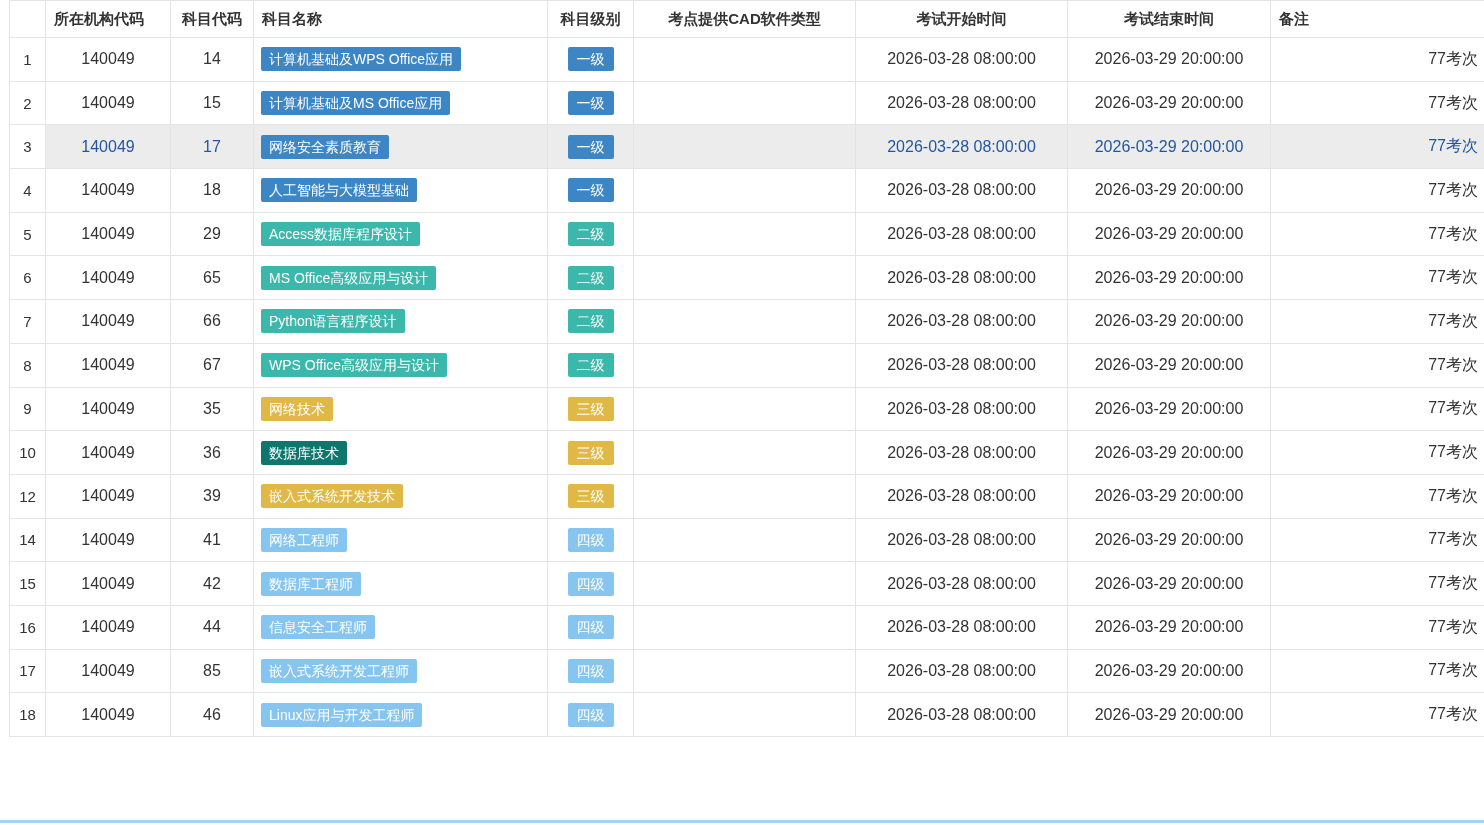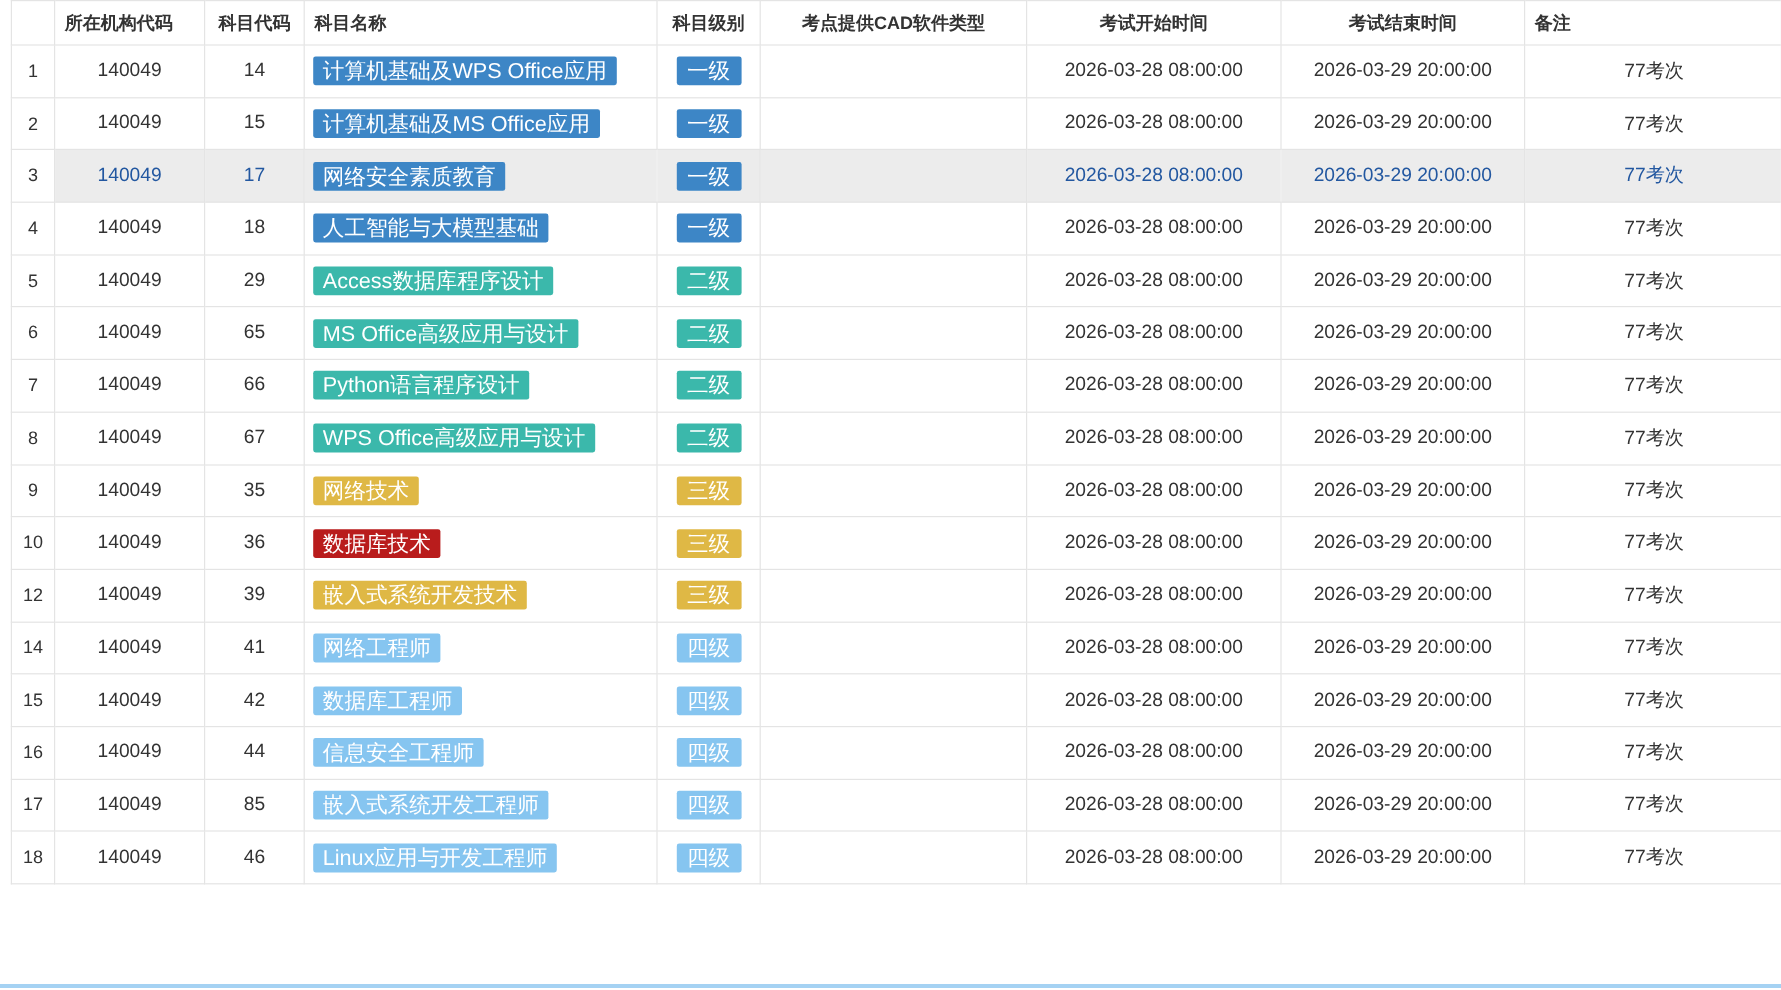--- a/index.html
+++ b/index.html
@@ -40,25 +40,25 @@
   tbody td {
     height: 43.7px;
     font-size: 16px;
     padding: 0 6px;
     background: #ffffff;
   }
   .c-center { text-align: center; }
   .c-num    { text-align: center; font-size: 15px; }
   .c-name   { text-align: left; padding-left: 7px; }
   .c-level  { text-align: center; }
-  .c-note   { text-align: center; padding-left: 8px; }
+  .c-note   { text-align: right; padding-left: 8px; }
   .badge {
     display: inline-block;
     color: #ffffff;
-    font-size: 18px;
+    font-size: 14px;
     line-height: 18px;
     padding: 3px 8px;
     border-radius: 2px;
     white-space: nowrap;
     text-align: right;
   }
   .badge-level { padding: 3px 9px; }
   tr.selected td { background: var(--sel-bg, #ececec); color: var(--sel-fg, #2257a0); }
   tr.selected td.c-num { background: #ffffff; color: #333333; }
   .hscroll {
@@ -205,21 +205,21 @@
     <td class="c-center"></td>
     <td class="c-center">2026-03-28 08:00:00</td>
     <td class="c-center">2026-03-29 20:00:00</td>
     <td class="c-note">77考次</td>
   </tr>
 
   <tr>
     <td class="c-num">10</td>
     <td class="c-center">140049</td>
     <td class="c-center">36</td>
-    <td class="c-name"><span class="badge" style="background: #b91c1c;">数据库技术</span></td>
+    <td class="c-name"><span class="badge" style="background: #0f766e;">数据库技术</span></td>
     <td class="c-level"><span class="badge badge-level" style="background: rgb(223, 184, 69);">三级</span></td>
     <td class="c-center"></td>
     <td class="c-center">2026-03-28 08:00:00</td>
     <td class="c-center">2026-03-29 20:00:00</td>
     <td class="c-note">77考次</td>
   </tr>
 
 
   <tr>
     <td class="c-num">12</td>

